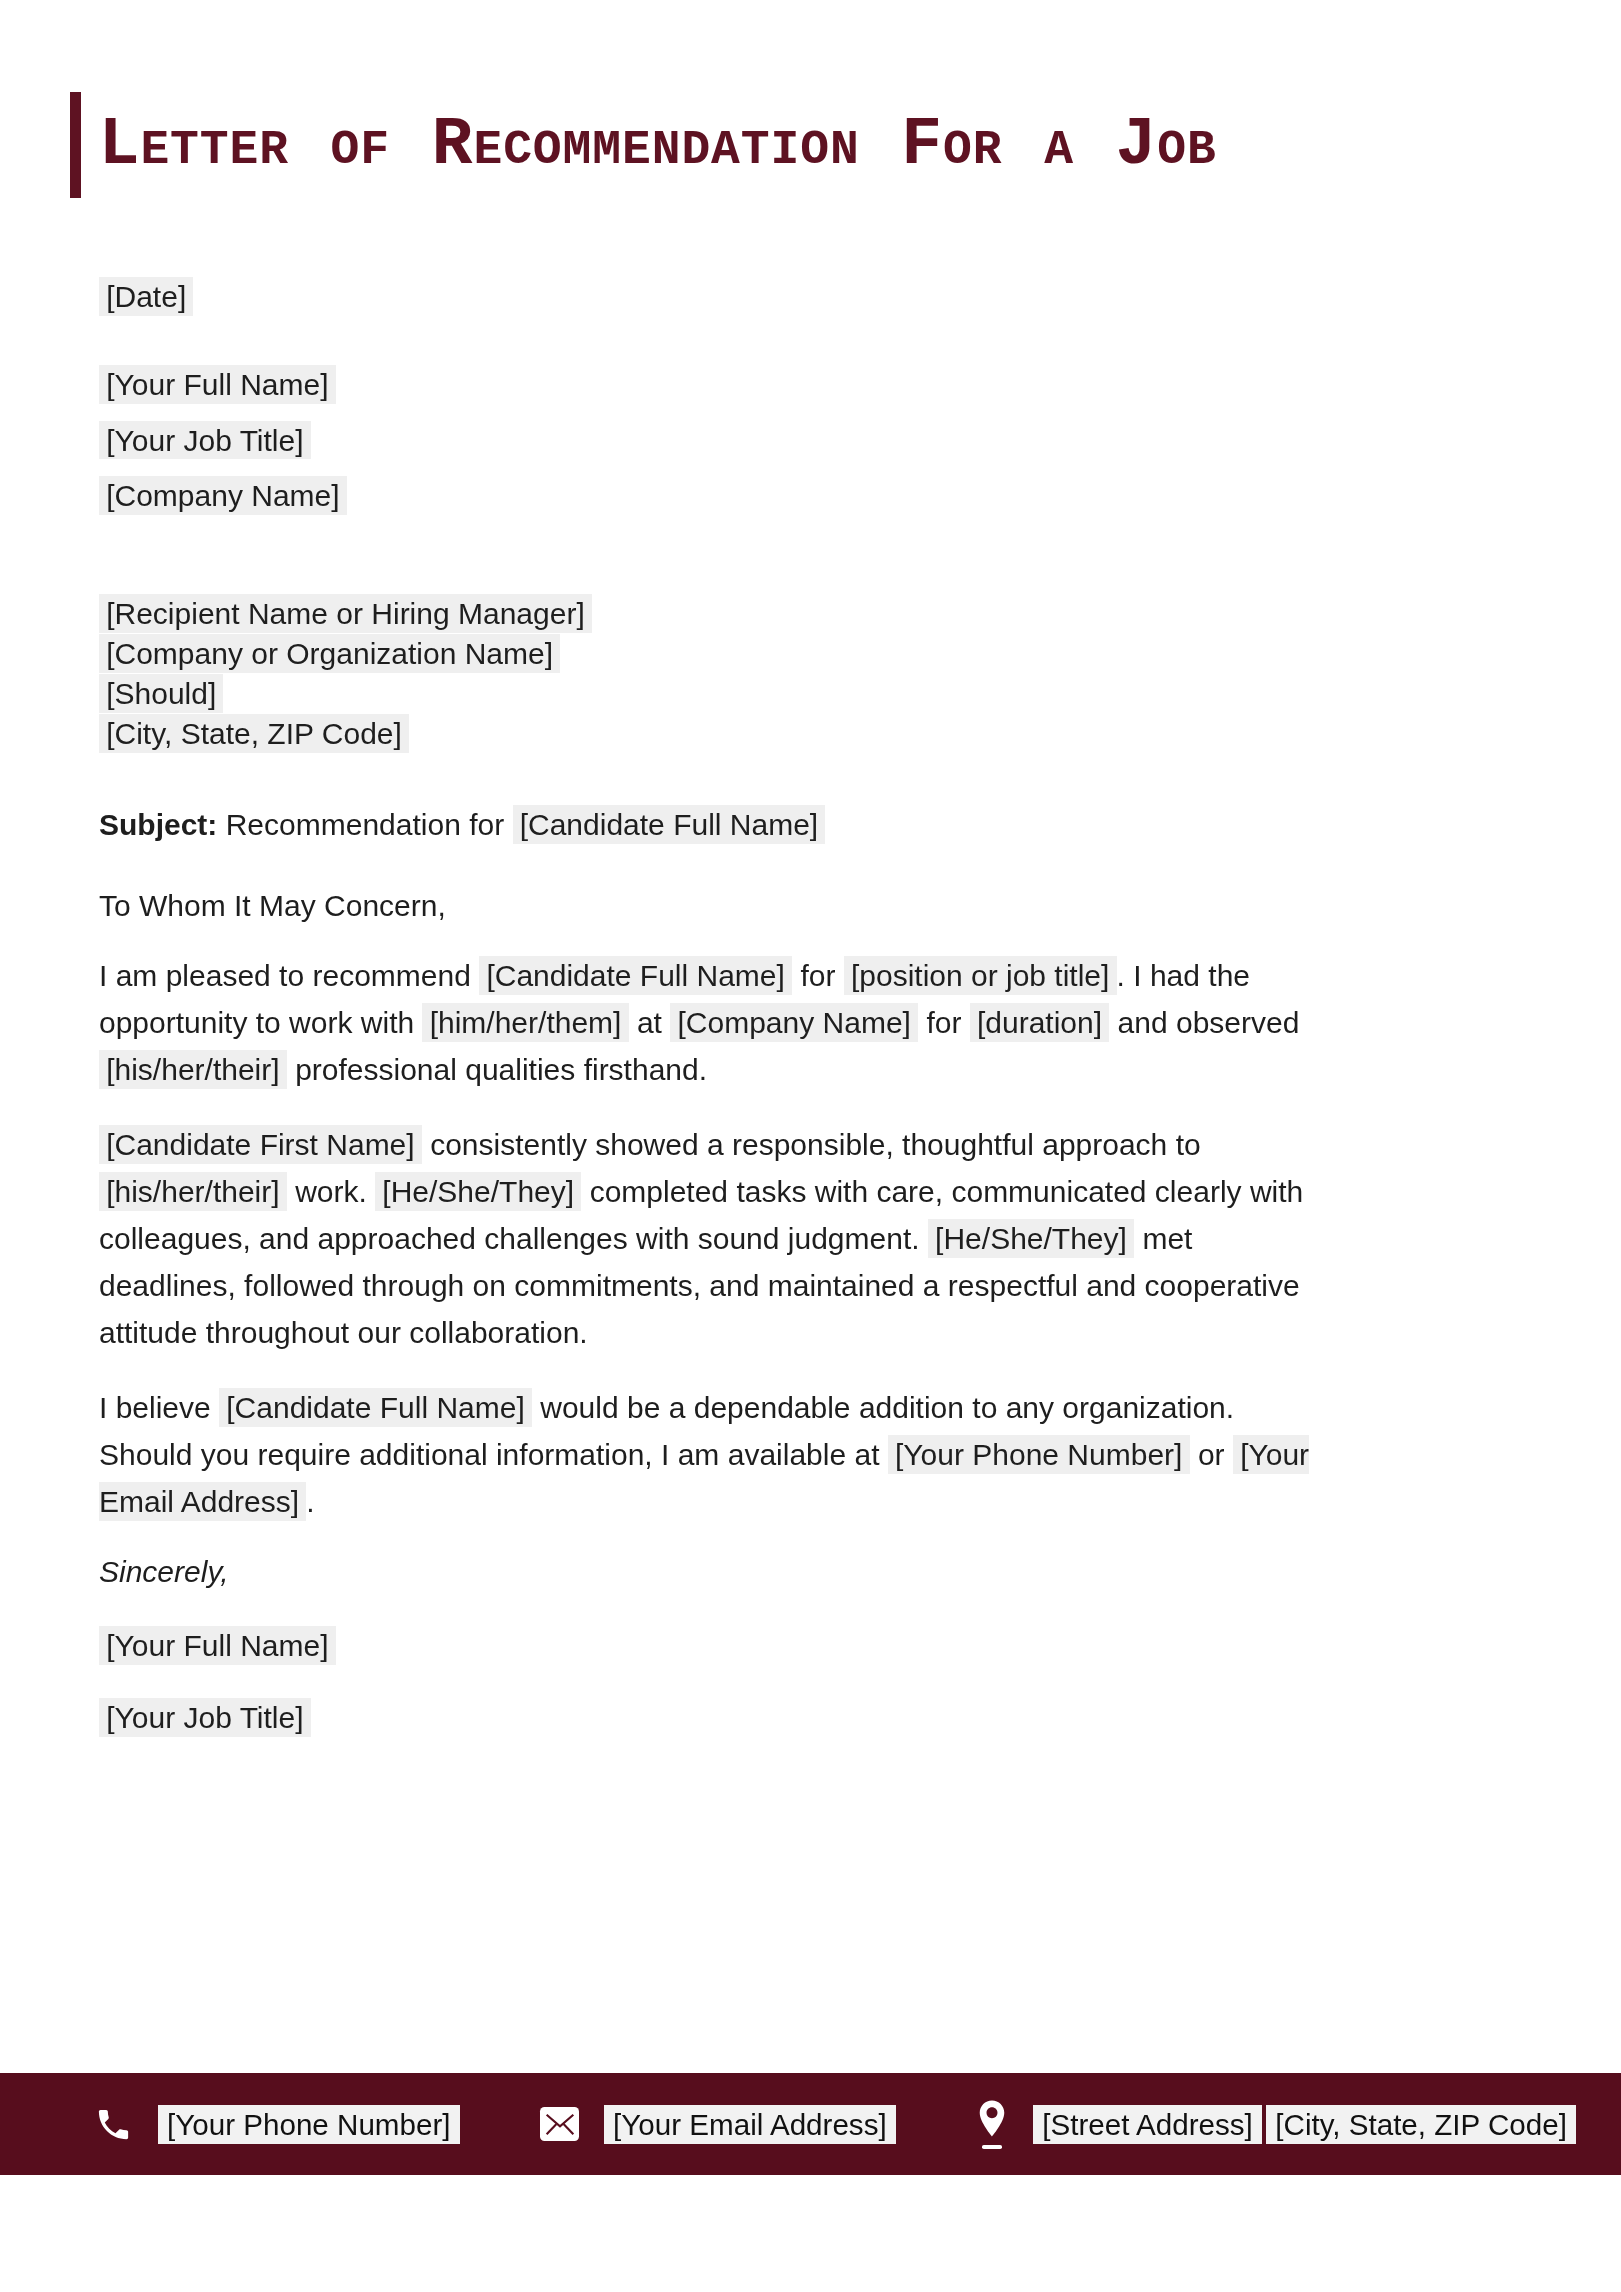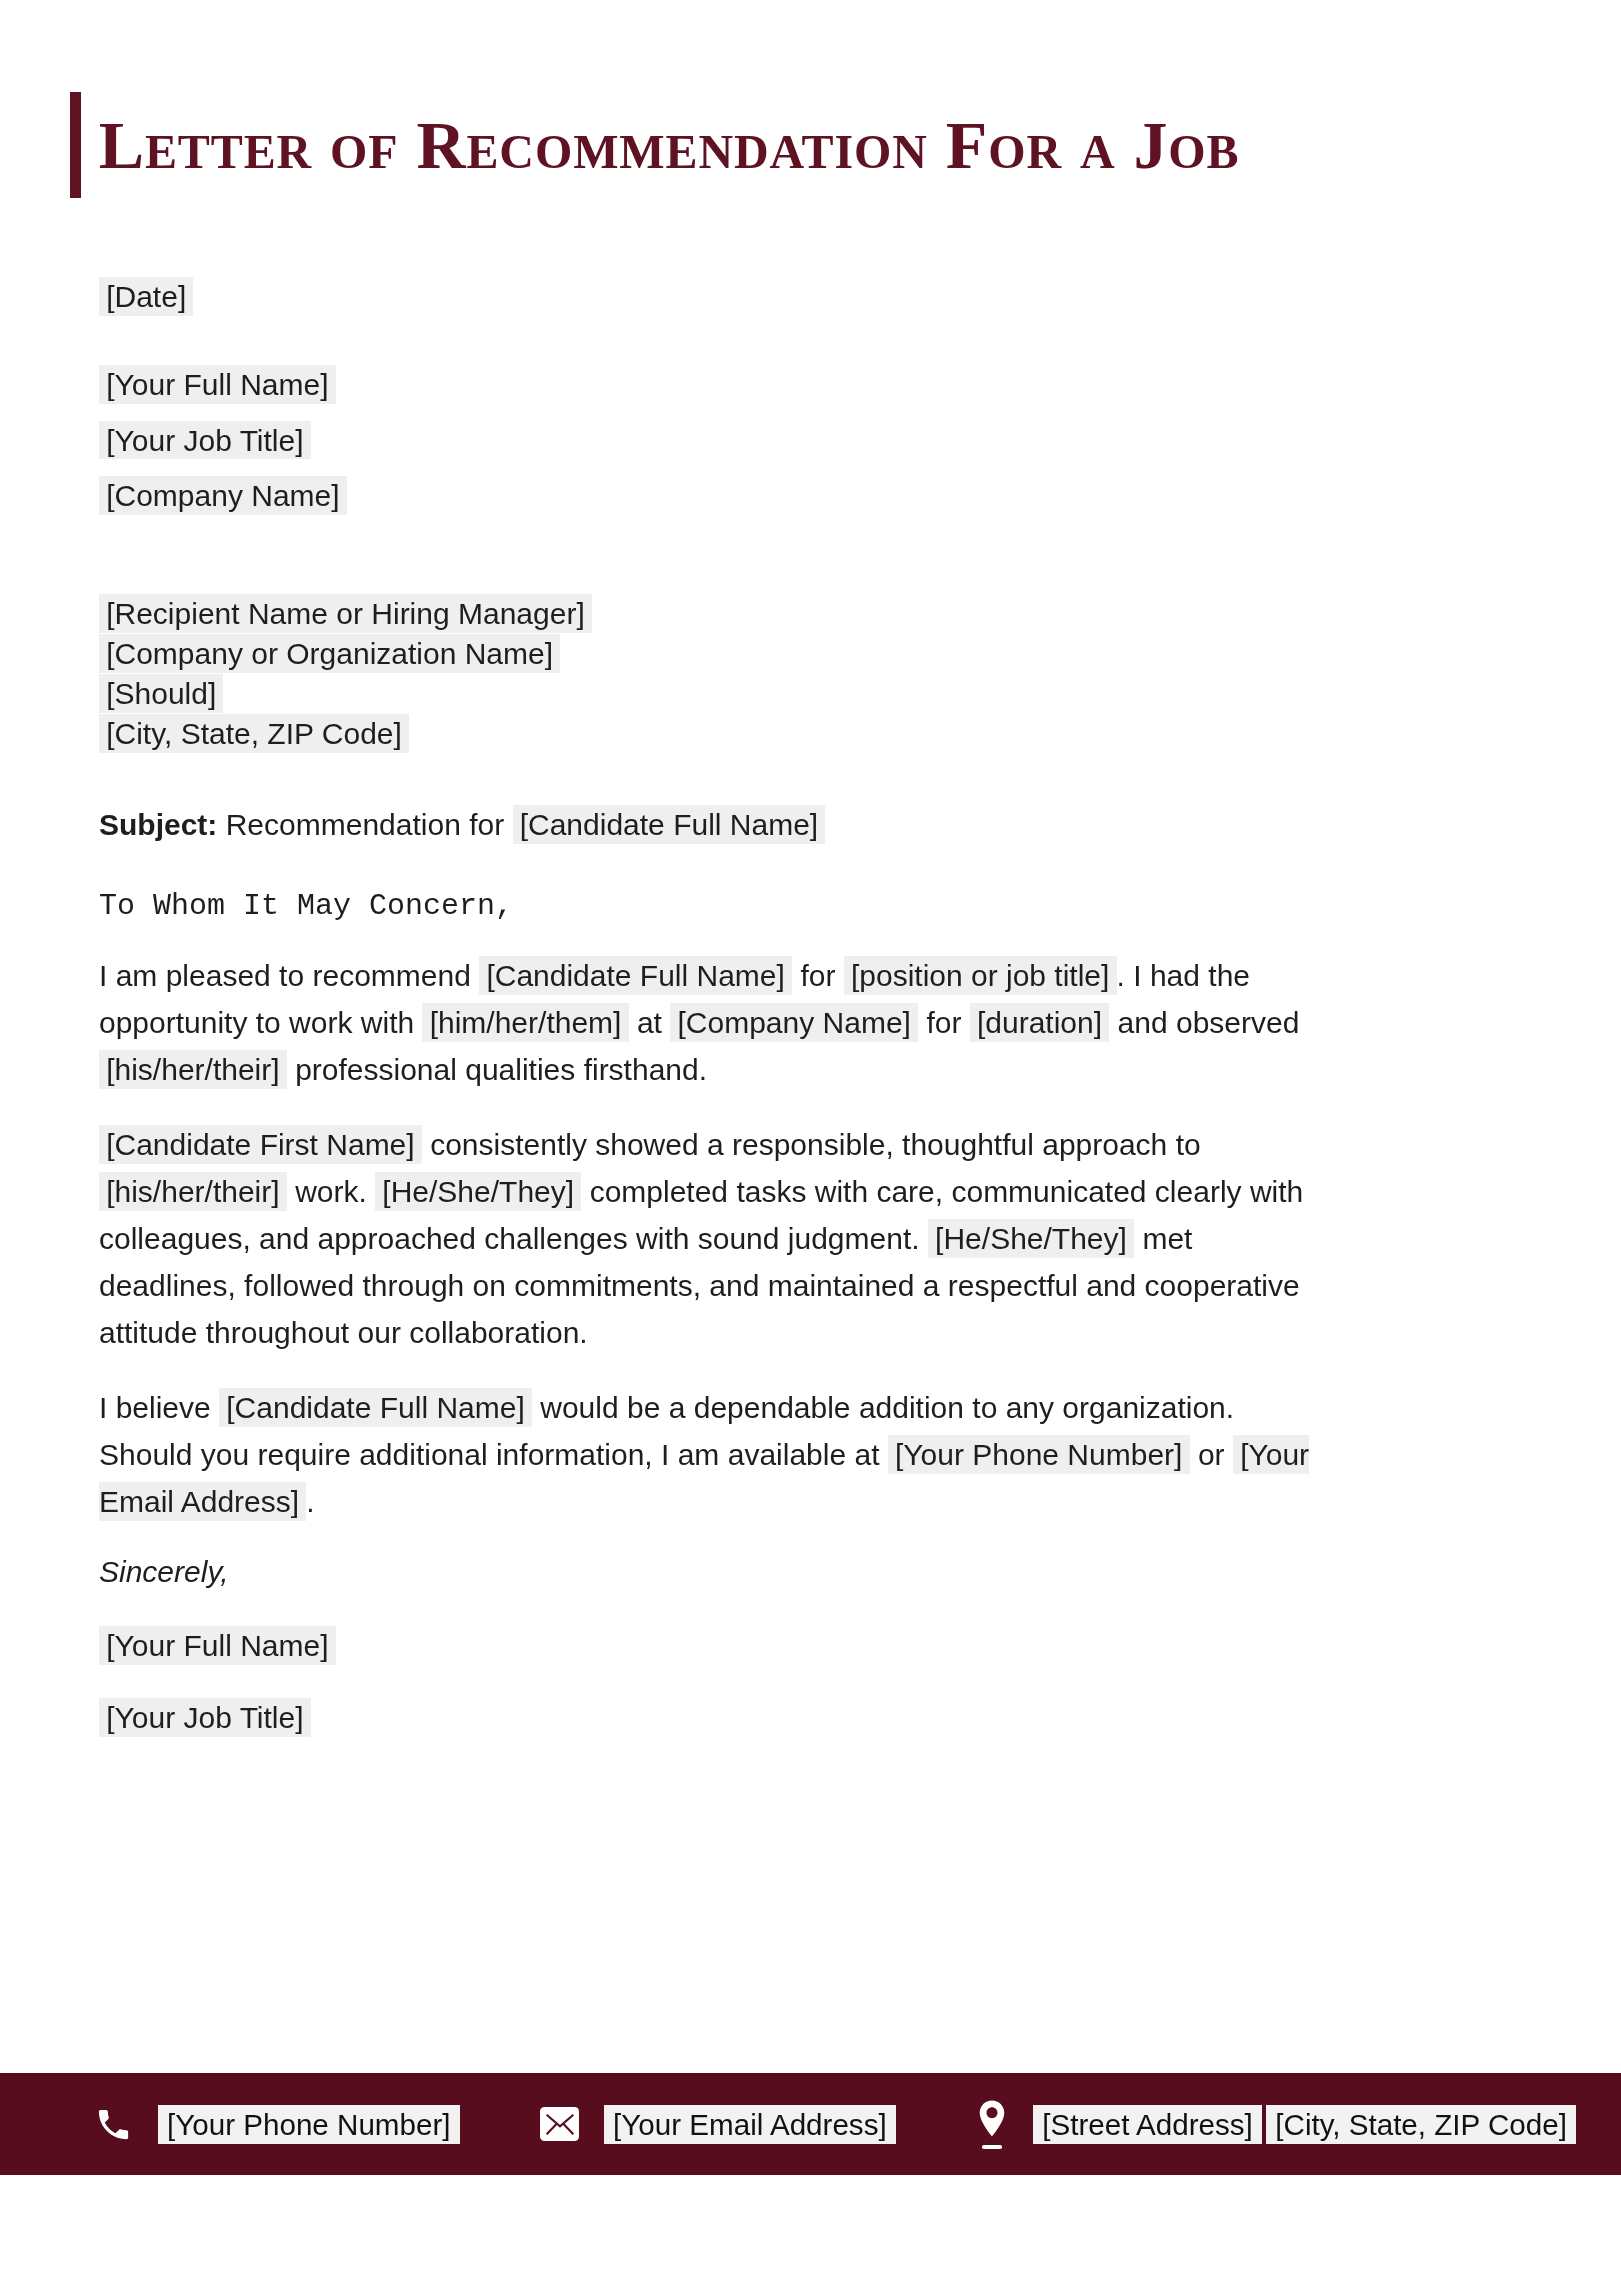--- a/index.html
+++ b/index.html
@@ -17,40 +17,40 @@
     overflow:hidden;
   }
   
   .title-section{
     display:flex;align-items:stretch;
     margin:92px 0 0 70px;height:106px;
   }
   .title-bar{width:10.7px;background:var(--accent);}
   h1.doc-title{
     margin-left:18px;
-    font-family:Liberation Serif, serif;
+    font-family:Liberation Mono, monospace;
     font-variant:small-caps;
     font-weight:bold;
     font-size:68px;line-height:106px;
     letter-spacing:0.9px;
     color:var(--accent);
     white-space:nowrap;
   }
   
   .letter{padding:0 99px;width:1415px;}
   .ph-line{line-height:34px;}
   .hl{background:var(--hl);padding:2.7px 7.2px;}
   .date-line{margin-top:82px;}
   .sender-line-1{margin-top:54px;}
   .sender-line-2,.sender-line-3{margin-top:21.5px;}
   .recipient-line-1{margin-top:84px;}
   .recipient-line{margin-top:6px;}
   .subject-line{margin-top:56px;line-height:36px;}
   .subject-label{font-weight:bold;}
-  .salutation{margin-top:45px;line-height:36px;font-family:Liberation Mono, monospace;}
+  .salutation{margin-top:45px;line-height:36px;}
   .para{margin-top:28px;font-size:30px;line-height:47px;max-width:1428px;}
   body{font-size:30px;}
   .closing{margin-top:29px;line-height:36px;font-style:italic;}
   .sig-line-1{margin-top:39px;}
   .sig-line-2{margin-top:38px;}
   
   .footer-bar{
     position:absolute;left:0;top:2073px;width:1621px;height:102px;
     background:var(--footer-bg);
     display:flex;align-items:center;

